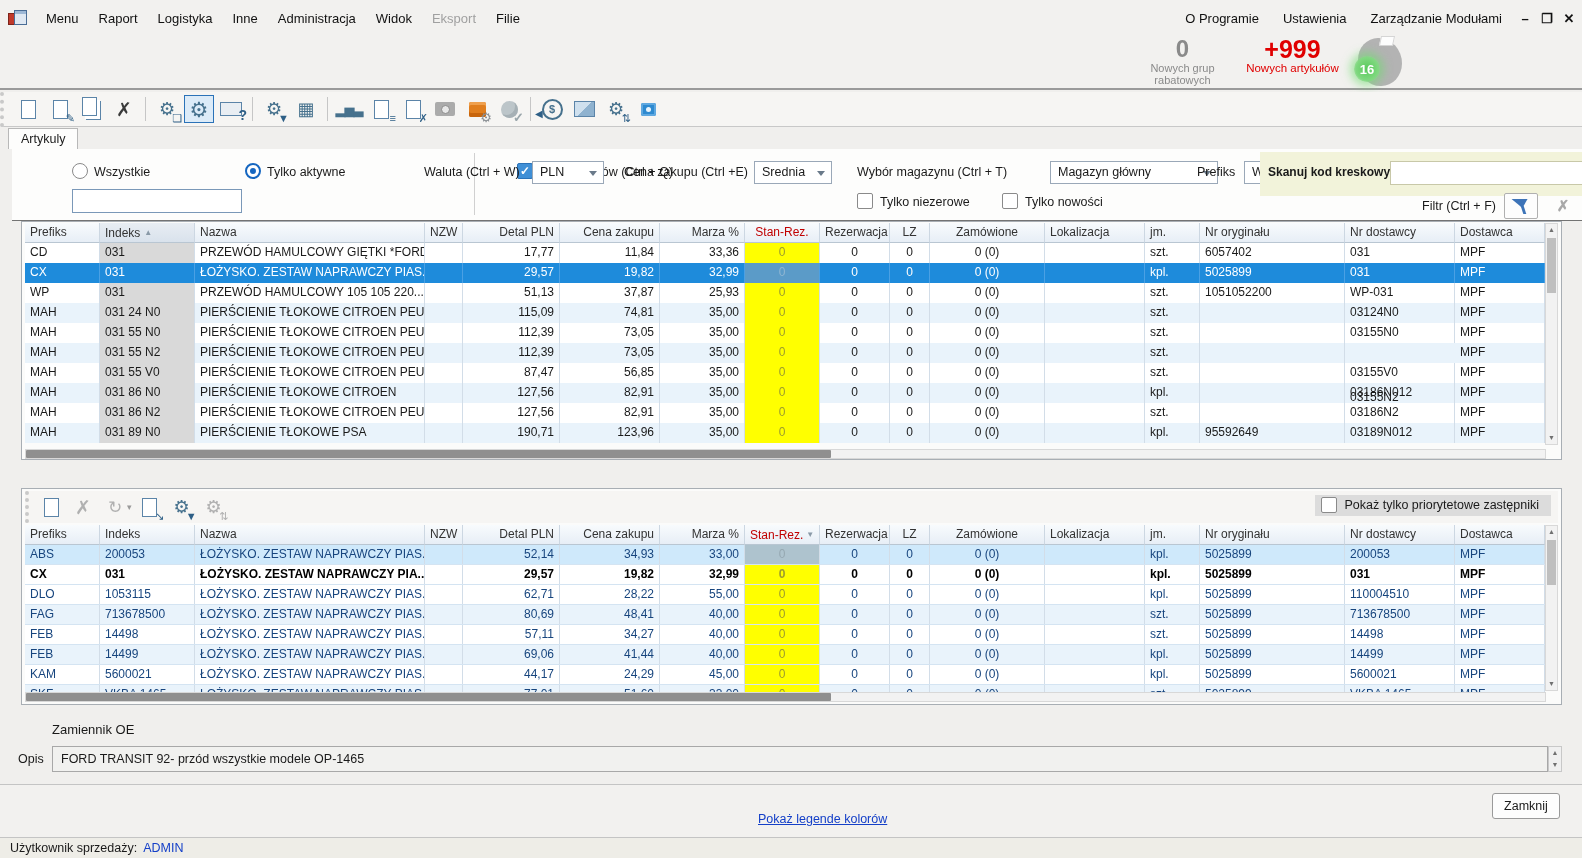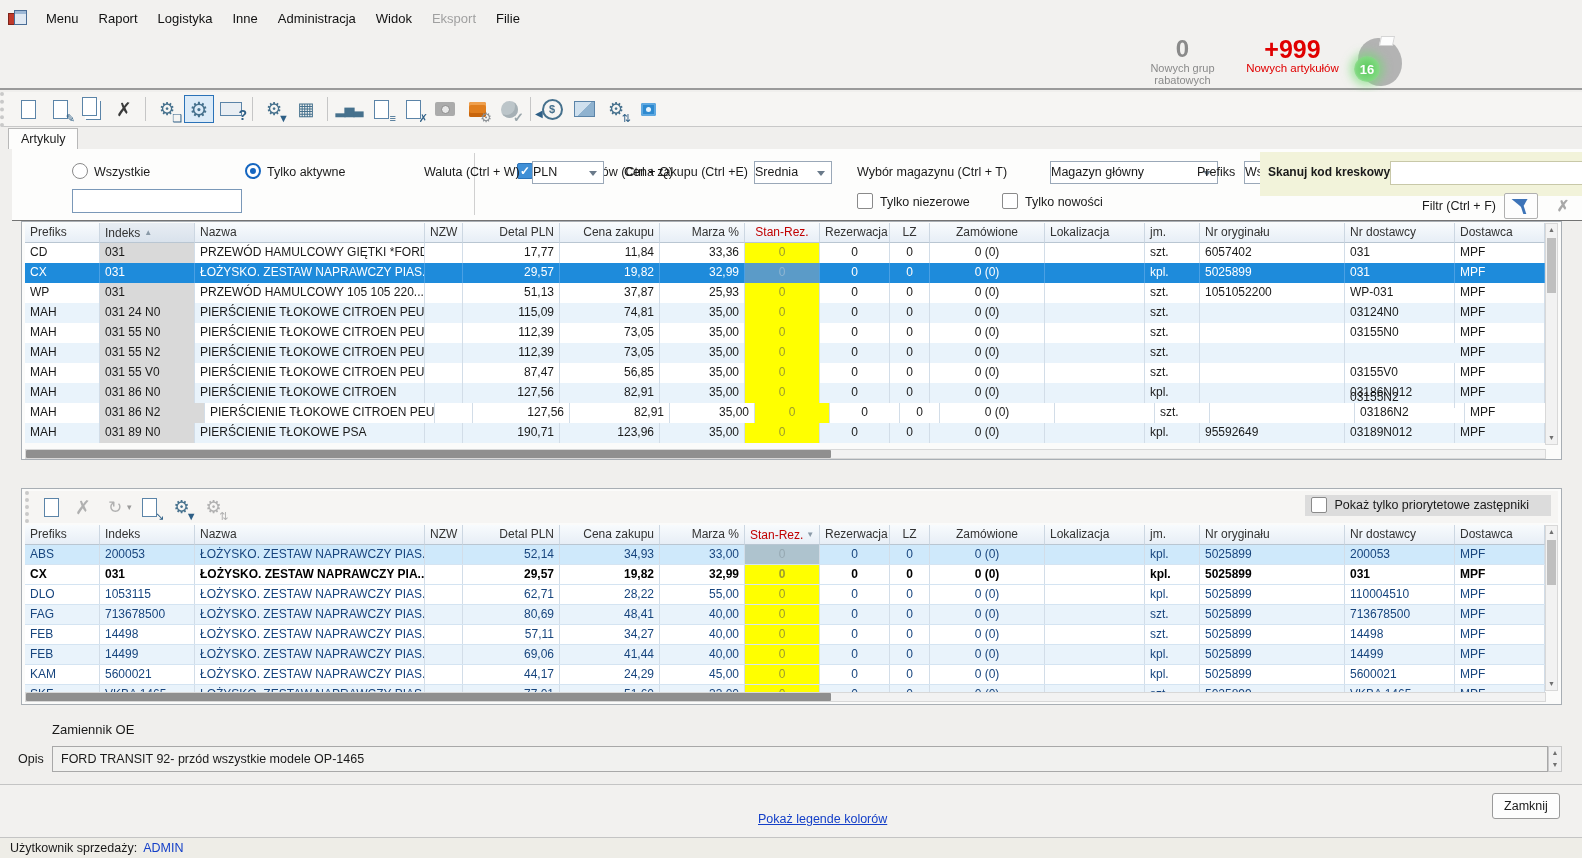--- a/index.html
+++ b/index.html
@@ -69,21 +69,21 @@
 
   
   #filterpanel { left:12px; top:149px; width:1582px; height:72px; background:#fdfdfc; border-bottom:1px solid #737373; font-size:12.5px; }
   .vdiv { position:absolute; width:1px; background:#d0d0d0; }
   .rb { width:16px; height:16px; border:1px solid #8a8a8a; border-radius:50%; background:#fff; display:inline-block; position:relative; vertical-align:-3px; margin-right:6px; }
   .rb.sel { border:2px solid #1566c0; }
   .rb.sel::after { content:""; position:absolute; left:3px; top:3px; width:6px; height:6px; border-radius:50%; background:#1566c0; }
   .cb { width:16px; height:16px; border:1px solid #8a8a8a; border-radius:2px; background:#fff; display:inline-block; position:relative; vertical-align:-3px; margin-right:7px; }
   .cb.checked { background:#3f8fd6; border-color:#2a72b8; }
   .cb.checked::after { content:"✓"; position:absolute; left:2px; top:0px; color:#fff; font-size:12px; font-weight:bold; }
-  .select { position:absolute; height:23px; background:#fff; border:1px solid #9aa8b8; font-size:12.5px; line-height:21px; }
+  .select { position:absolute; height:23px; background:#fff; border:1px solid #9aa8b8; font-size:12.5px; line-height:21px; padding-left:7px; }
   .select::after { content:""; position:absolute; right:6px; top:9px; border-left:4px solid transparent; border-right:4px solid transparent; border-top:5px solid #6a7a8a; }
   .tinput { position:absolute; background:#fff; border:1px solid #7a98b8; height:24px; font-size:12.5px; padding:0 5px; font-family:"Liberation Sans",sans-serif; }
   #gross-label { position:absolute; left:252px; top:192px; color:#8b0000; font-weight:bold; font-size:13px; }
   #offer-date { position:absolute; left:410px; top:192px; font-size:12.5px; }
   #barcode-band { position:absolute; left:1248px; top:3px; width:334px; height:44px; background:#f2f3da; }
   #filter-row { position:absolute; left:1410px; top:44px; display:flex; align-items:center; }
   .sqbtn { width:34px; height:26px; background:#fdfdfd; border:1px solid #b0b0b0; border-radius:2px; display:inline-flex; align-items:center; justify-content:center; margin-left:8px; }
   .funnel { position:relative; width:16px; height:15px; }
   .funnel::before { content:""; position:absolute; left:0; top:0; border-left:8px solid transparent; border-right:8px solid transparent; border-top:9px solid #3d74b8; transform:skewX(18deg); }
   .funnel::after { content:""; position:absolute; left:9px; top:7px; width:3px; height:8px; background:#3d74b8; transform:skewX(18deg); }
@@ -117,21 +117,21 @@
   .tr.sel2 .col-stan { background:#aec3ce; color:#96a8b2; }
   .tr.boldrow { background:#fff !important; font-weight:bold; color:#000; }
   .hscroll { position:absolute; left:3px; height:10px; background:#f2f2f2; border:1px solid #d8d8d8; }
   .hthumb { position:absolute; left:0; top:0; height:8px; background:#8f8f8f; border-radius:1px; }
   .vscroll { position:absolute; width:13px; background:#f2f2f2; border:1px solid #d8d8d8; }
   .vthumb { position:absolute; left:1px; top:14px; width:9px; height:55px; background:#bfbfbf; }
   .varrow { position:absolute; left:0; width:11px; height:12px; font-size:7px; color:#707070; text-align:center; line-height:12px; }
 
   
   #subtoolbar { position:absolute; left:3px; top:2px; width:1533px; height:32px; display:flex; align-items:center; border-left:4px dotted #c9c9c9; padding-left:6px; background:#f6f5f3; }
-  #priority-box { position:absolute; right:10px; top:6px; background:#dcdcdc; padding:2px 22px 3px 6px; font-size:12.5px; display:flex; align-items:center; }
+  #priority-box { position:absolute; right:10px; top:6px; background:#dcdcdc; padding:2px 12px 3px 6px; font-size:12.5px; display:flex; align-items:center; }
 
   
   #zamiennik { left:52px; top:722px; font-size:13px; }
   #opis-label { left:18px; top:752px; font-size:12.5px; }
   #opis-field { left:52px; top:746px; width:1496px; height:26px; background:#f1f1ef; border:1px solid #a8a8a8; font-size:12.5px; line-height:24px; padding:0 8px; }
   #opis-scroll { left:1548px; top:746px; width:14px; height:26px; background:#f0f0f0; border:1px solid #c8c8c8; font-size:7px; color:#707070; text-align:center; line-height:12px; }
   #shortcut-area { left:0; top:784px; width:1582px; height:54px; background:#f2f1ef; border-top:1px solid #c4c4c4; border-bottom:1px solid #c4c4c4; font-size:12.5px; }
   #sc-line1 { position:absolute; left:16px; top:8px; white-space:pre; }
   #sc-line2 { position:absolute; left:16px; top:27px; white-space:pre; }
   #legend-link { position:absolute; left:758px; top:27px; color:#1540c8; text-decoration:underline; }
@@ -147,20 +147,29 @@
   <div id="menubar-left" style="display:flex;">
       <span class="menu-item">Menu</span>
       <span class="menu-item">Raport</span>
       <span class="menu-item">Logistyka</span>
       <span class="menu-item">Inne</span>
       <span class="menu-item">Administracja</span>
       <span class="menu-item">Widok</span>
       <span class="menu-item disabled">Eksport</span>
       <span class="menu-item">Filie</span>
     </div>
+  <div id="menubar-right">
+      <span class="menu-item">O Programie</span>
+      <span class="menu-item">Ustawienia</span>
+      <span class="menu-item">Zarządzanie Modułami</span>
+      <span></span>
+    <span class="winbtn">–</span>
+    <span class="winbtn">❐</span>
+    <span class="winbtn" id="close-btn-x">✕</span>
+  </div>
 </div>
 
 <div class="abs" id="headerband">
   <div class="counter" id="counter-groups">
     <div class="big">0</div>
     <div class="small">Nowych grup rabatowych</div>
   </div>
   <div class="counter" id="counter-articles">
     <div class="big">+999</div>
     <div class="small">Nowych artykułów</div>
@@ -443,21 +452,21 @@
           <div class="td ac col-lz" style="width: 40px;">0</div>
           <div class="td ac col-zamowione" style="width: 115px;">0 (0)</div>
           <div class="td al col-lokalizacja" style="width: 100px;"></div>
           <div class="td al col-jm" style="width: 55px;">kpl.</div>
           <div class="td al col-nr-oryginalu" style="width: 145px;"></div>
           <div class="td al col-nr-dostawcy" style="width: 110px;">03186N012</div>
           <div class="td al col-dostawca" style="width: 90px;">MPF</div>
         </div>
         <div class="tr">
           <div class="td al col-prefiks" style="width: 75px;">MAH</div>
-          <div class="td al col-indeks" style="width: 105px;">031 86 N2</div>
+          <div class="td al col-indeks" style="width: 95px;">031 86 N2</div>
           <div class="td al col-nazwa" style="width: 230px;">PIERŚCIENIE TŁOKOWE CITROEN PEU...</div>
           <div class="td ar col-nzw" style="width: 38px;"></div>
           <div class="td ar col-detal" style="width: 97px;">127,56</div>
           <div class="td ar col-cena" style="width: 100px;">82,91</div>
           <div class="td ar col-marza" style="width: 85px;">35,00</div>
           <div class="td ac col-stan" style="width: 75px;">0</div>
           <div class="td ac col-rezerwacja" style="width: 70px;">0</div>
           <div class="td ac col-lz" style="width: 40px;">0</div>
           <div class="td ac col-zamowione" style="width: 115px;">0 (0)</div>
           <div class="td al col-lokalizacja" style="width: 100px;"></div>

